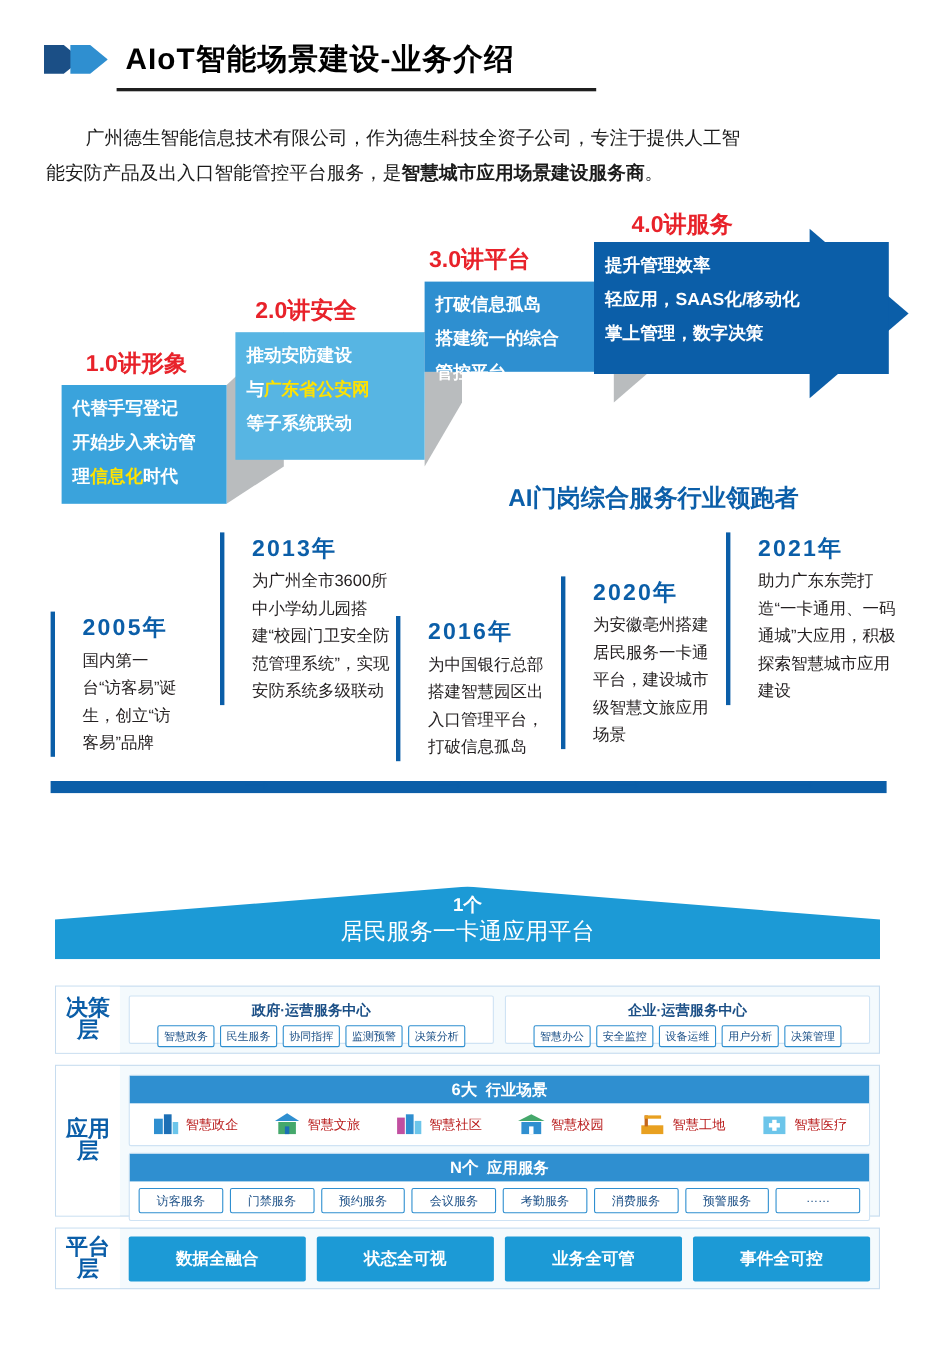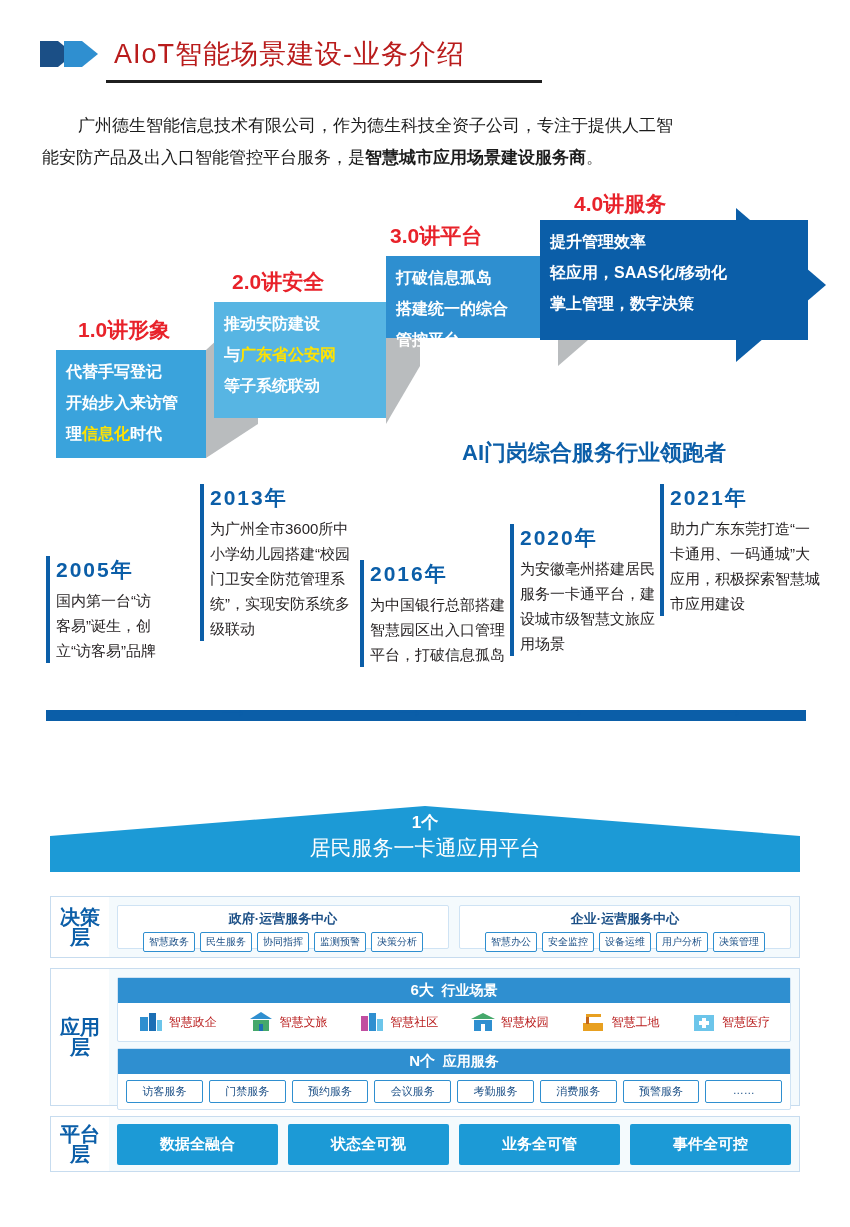--- a/index.html
+++ b/index.html
@@ -9,21 +9,21 @@
     font-family:"Liberation Sans","DejaVu Sans",sans-serif;
     color:#231f20;
     position:relative;
     overflow:hidden;
   }
   
   .header{position:absolute;left:40px;top:36px;display:flex;align-items:center;}
   .chev{display:flex;align-items:center;margin-right:16px;}
   .chev svg{display:block;}
   .header-title{
-    font-size:27px;font-weight:normal;color:#b91c1c;letter-spacing:1px;
+    font-size:27px;font-weight:bold;color:#000000;letter-spacing:1px;
     white-space:nowrap;
   }
   .header-rule{position:absolute;left:106px;top:80px;width:436px;height:3px;background:#1f1f1f;}
 
   
   .intro{position:absolute;left:42px;top:110px;width:770px;font-size:17px;line-height:32px;color:#1b1b1b;text-align:justify;}
   .intro .ind{padding-left:36px;}
   .intro b{font-weight:bold;}
 
   
@@ -42,21 +42,21 @@
   .b3{left:386px;top:76px;width:172px;height:82px;background:#2e8fd0;}
   .b4{left:540px;top:40px;width:268px;height:120px;background:#0b5ea8;}
   .b1 .hl{color:#ffe200;}
   .b2 .hl{color:#ffe200;}
 
   .leader{position:absolute;left:462px;top:258px;font-size:22px;font-weight:bold;color:#0b5ea8;white-space:nowrap;}
 
   
   .timeline{position:absolute;left:0;top:470px;width:850px;height:280px;}
   .tl-bar{position:absolute;left:46px;top:240px;width:760px;height:11px;background:#0b5ea8;}
-  .tl-item{position:absolute;border-left:4px solid #0b5ea8;padding-left:6px;box-sizing:border-box;}
+  .tl-item{position:absolute;border-left:4px solid #0b5ea8;padding-left:25px;box-sizing:border-box;}
   .tl-year{font-size:21px;font-weight:bold;color:#0b5ea8;letter-spacing:2px;margin-bottom:4px;}
   .tl-text{font-size:15px;line-height:25px;color:#231f20;}
   .t1{left:46px;top:86px;width:115px;}
   .t2{left:200px;top:14px;width:155px;}
   .t3{left:360px;top:90px;width:145px;}
   .t4{left:510px;top:54px;width:148px;}
   .t5{left:660px;top:14px;width:160px;}
   .tl-arrow{position:absolute;top:234px;font-size:15px;color:#0b5ea8;}
   .a1{left:222px;} .a2{left:398px;} .a3{left:560px;} .a4{left:718px;}
 

